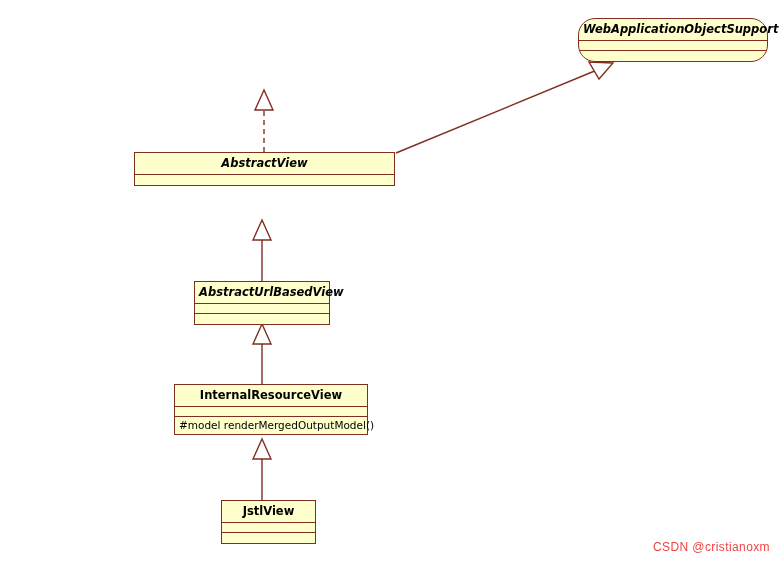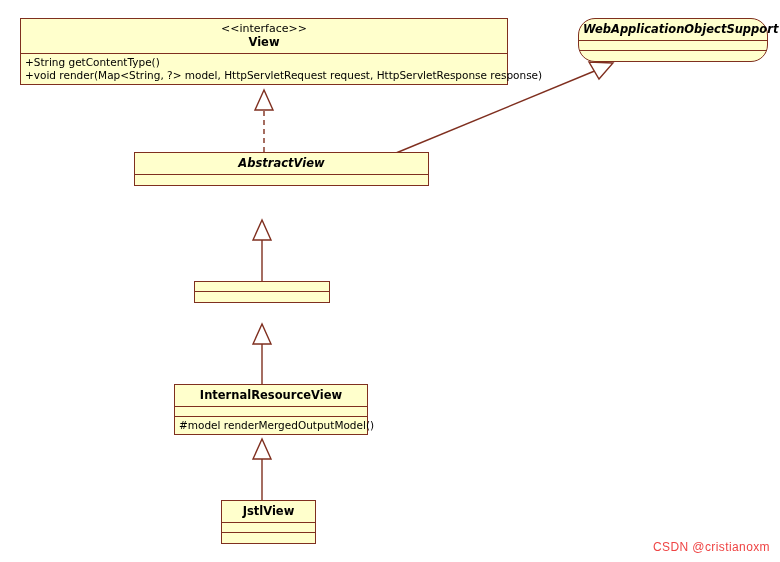--- a/index.html
+++ b/index.html
@@ -81,21 +81,21 @@
     font-size: 10.5px;
     line-height: 13px;
     color: #000000;
     white-space: nowrap;
     text-align: left;
   }
 
   
   #class-view        { left: 20px;  top: 18px;  width: 488px; }
   #class-webappsupport { left: 578px; top: 18px; width: 190px; border-radius: 17px; }
-  #class-abstractview { left: 134px; top: 152px; width: 295px; }
+  #class-abstractview { left: 134px; top: 152px; width: 261px; }
   #class-abstracturlbasedview { left: 194px; top: 281px; width: 136px; }
   #class-internalresourceview { left: 174px; top: 384px; width: 194px; }
   #class-jstlview    { left: 221px; top: 500px; width: 95px; }
 
   #watermark {
     position: absolute;
     right: 10px;
     bottom: 8px;
     font-size: 12px;
     color: #ef4444;
@@ -131,47 +131,40 @@
       <line x1="262" y1="384" x2="262" y2="344" stroke="#7f2f1f" stroke-width="1.4"></line>
       <polygon points="262,324 253,344 271,344" fill="#ffffff" stroke="#7f2f1f" stroke-width="1.4"></polygon>
     </g>
 
     <g>
       <line x1="262" y1="500" x2="262" y2="459" stroke="#7f2f1f" stroke-width="1.4"></line>
       <polygon points="262,439 253,459 271,459" fill="#ffffff" stroke="#7f2f1f" stroke-width="1.4"></polygon>
     </g>
   </svg>
 
-  <div class="uml-class" id="class-view">
-    <div class="uml-compartment compartment-name">
-      <span class="stereotype">&lt;&lt;interface&gt;&gt;</span>
-      <span class="class-title">View</span>
-    </div>
-    <div class="uml-compartment">
-      <div class="member-row">+String getContentType()</div>
-      <div class="member-row">+void render(Map&lt;String, ?&gt; model, HttpServletRequest request, HttpServletResponse response)</div>
-    </div>
-  </div>
 
   <div class="uml-class" id="class-webappsupport">
     <div class="uml-compartment compartment-name">
       <span class="class-title italic">WebApplicationObjectSupport</span>
     </div>
     <div class="uml-compartment compartment-empty"></div>
     <div class="uml-compartment compartment-empty"></div>
   </div>
 
   <div class="uml-class" id="class-abstractview">
     <div class="uml-compartment compartment-name">
       <span class="class-title italic">AbstractView</span>
     </div>
     <div class="uml-compartment compartment-empty"></div>
   </div>
 
   <div class="uml-class" id="class-abstracturlbasedview">
+    <div class="uml-compartment compartment-name">
+      <span class="class-title italic">AbstractUrlBasedView</span>
+    </div>
     <div class="uml-compartment compartment-empty"></div>
     <div class="uml-compartment compartment-empty"></div>
   </div>
 
   <div class="uml-class" id="class-internalresourceview">
     <div class="uml-compartment compartment-name">
       <span class="class-title">InternalResourceView</span>
     </div>
     <div class="uml-compartment compartment-empty"></div>
     <div class="uml-compartment">

